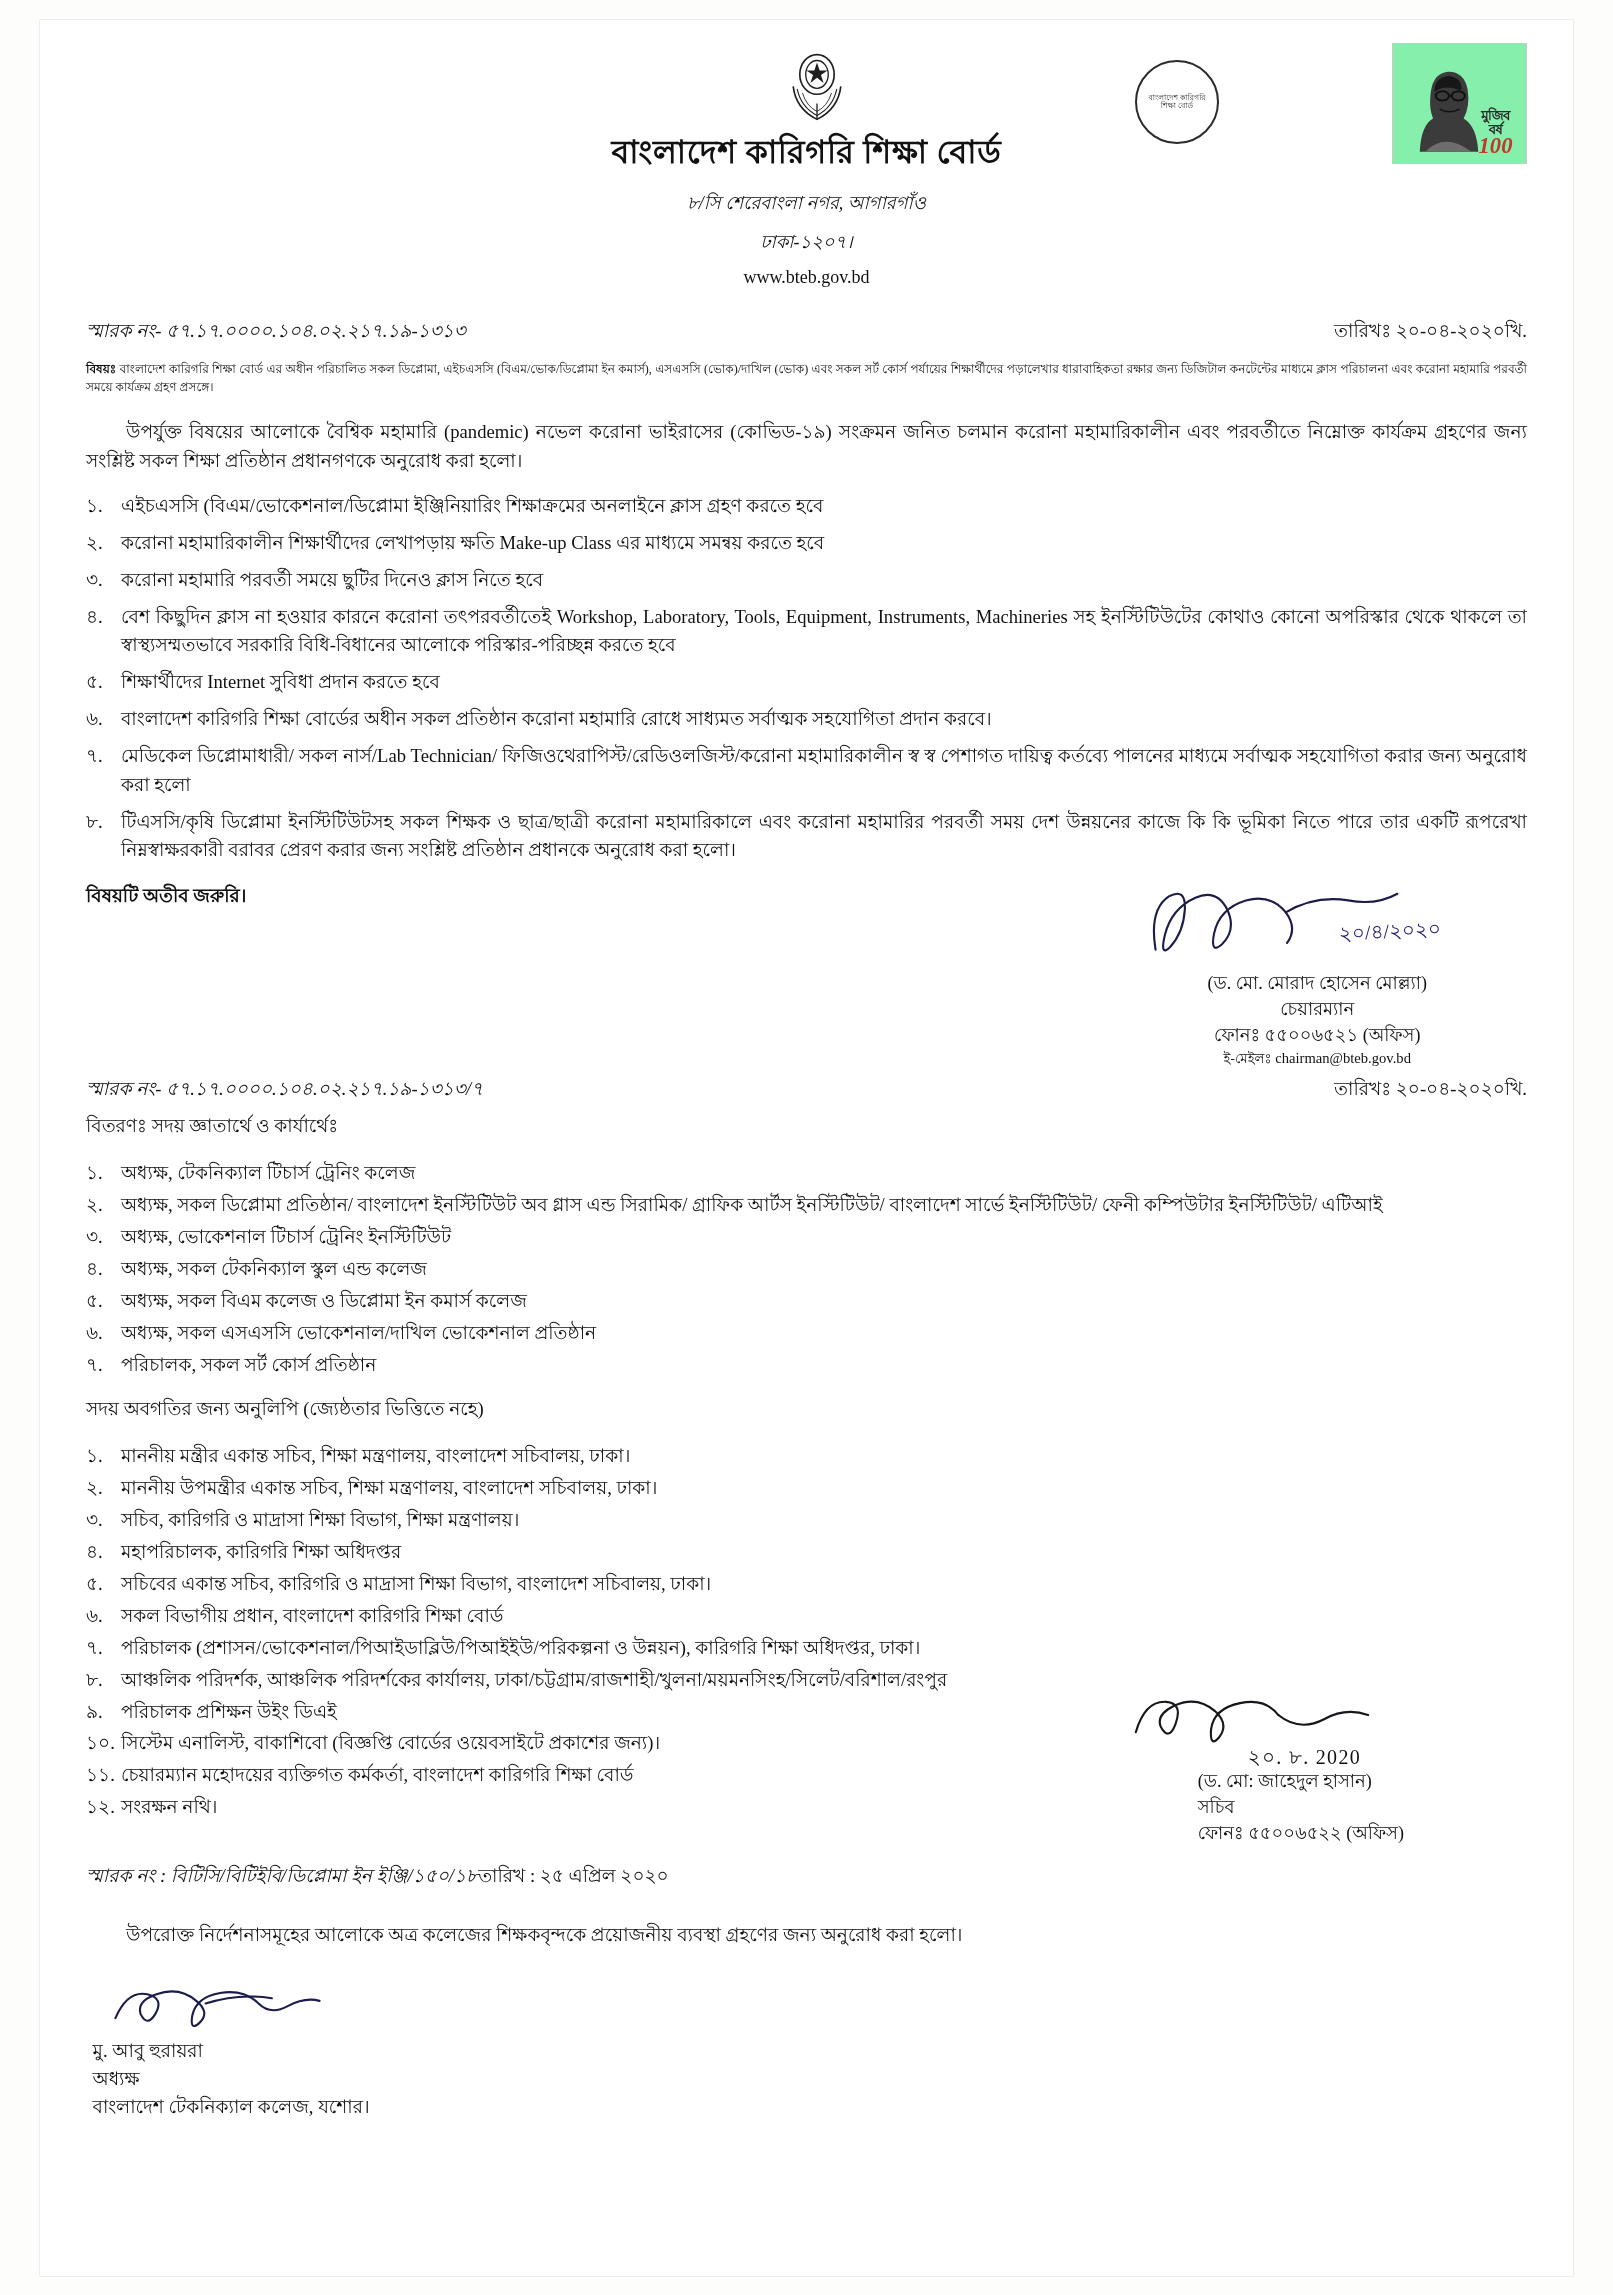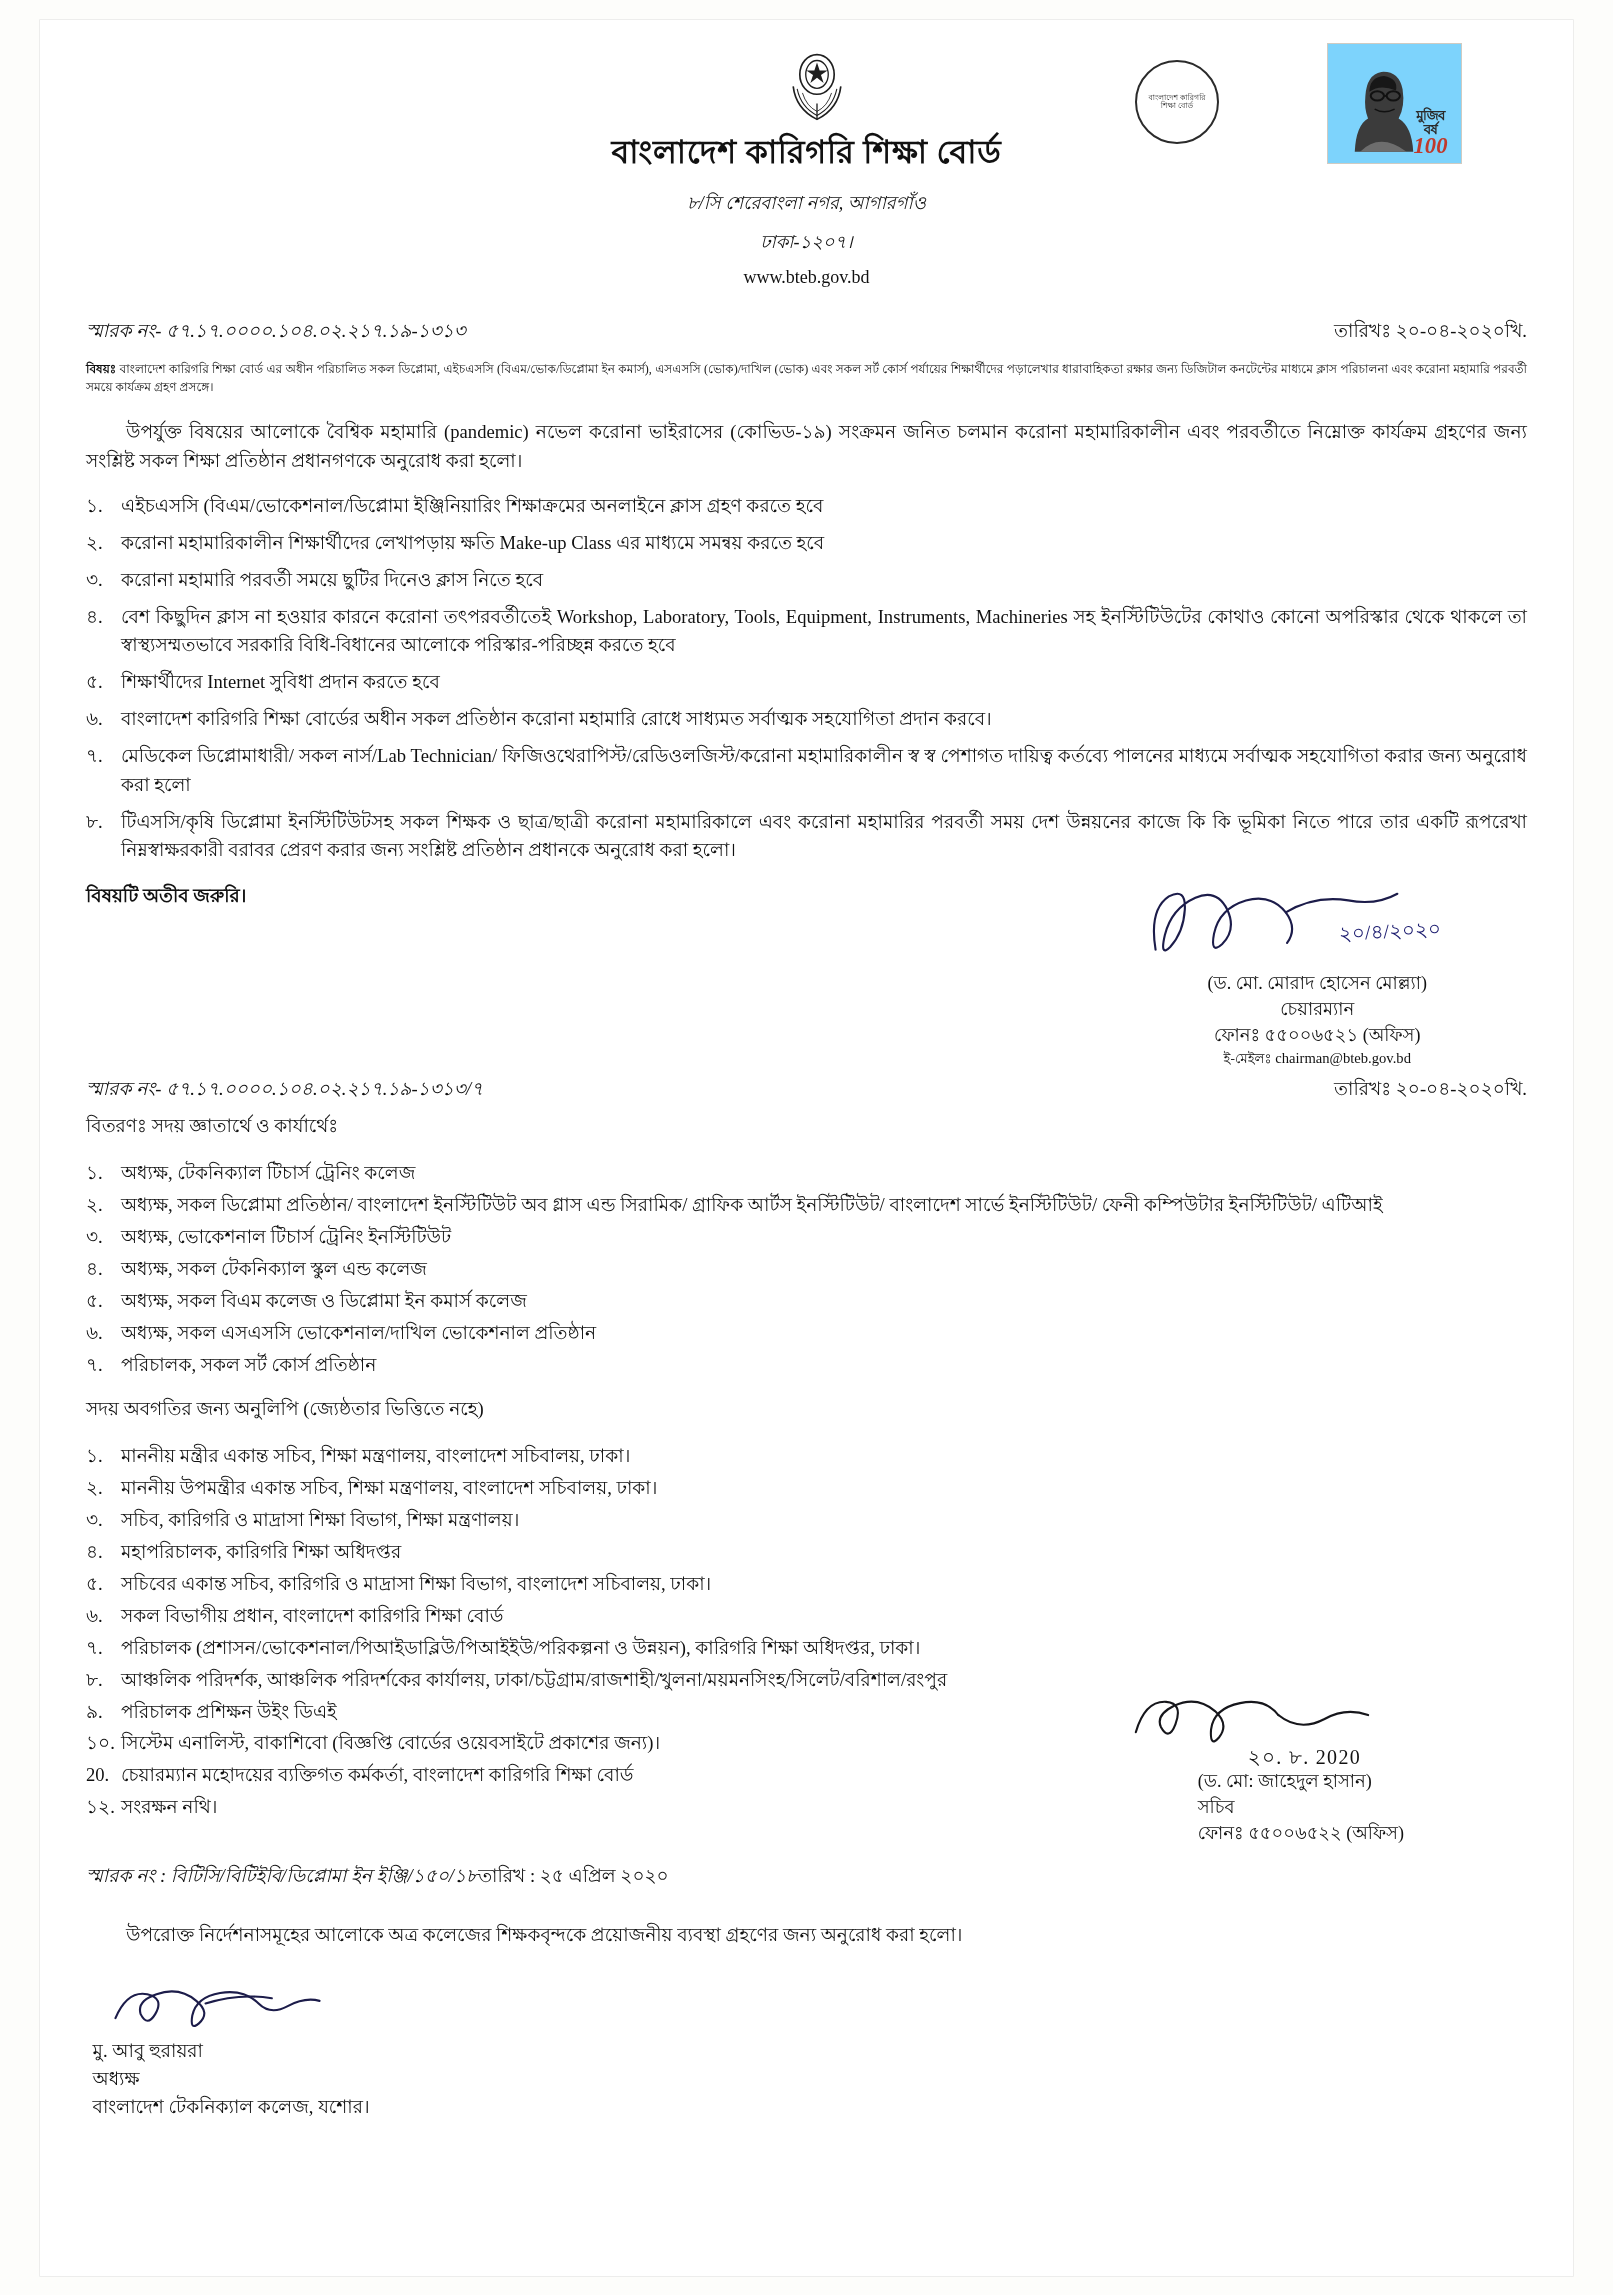--- a/index.html
+++ b/index.html
@@ -62,25 +62,25 @@
   .seal-inner {
     font-size: 8.6px;
     line-height: 1.1;
     text-align: center;
     color: #2b2b2b;
     transform: scale(0.9);
   }
 
   .mujib {
     position: absolute;
-    left: 1287px;
+    left: 1352px;
     top: 23px;
     width: 133px;
     height: 119px;
-    background: #7dd3fc;
+    background: #86efac;
     border: 0.7px solid #cfcbc2;
     overflow: hidden;
   }
   .mujib .face {
     position: absolute;
     left: 12px;
     top: 8px;
     width: 80px;
     height: 103px;
   }
@@ -506,21 +506,21 @@
         </li>
         <li>
           <span class="num">৯.</span>
           <span class="txt">পরিচালক প্রশিক্ষন উইং ডিএই</span>
         </li>
         <li>
           <span class="num">১০.</span>
           <span class="txt">সিস্টেম এনালিস্ট, বাকাশিবো (বিজ্ঞপ্তি বোর্ডের ওয়েবসাইটে প্রকাশের জন্য)।</span>
         </li>
         <li>
-          <span class="num">20.</span>
+          <span class="num">১১.</span>
           <span class="txt">চেয়ারম্যান মহোদয়ের ব্যক্তিগত কর্মকর্তা, বাংলাদেশ কারিগরি শিক্ষা বোর্ড</span>
         </li>
         <li>
           <span class="num">১২.</span>
           <span class="txt">সংরক্ষন নথি।</span>
         </li>
       </ul>
 
       <div class="sig-block-2">
         <svg class="ink black sig2-scribble" viewBox="0 0 380 100">

